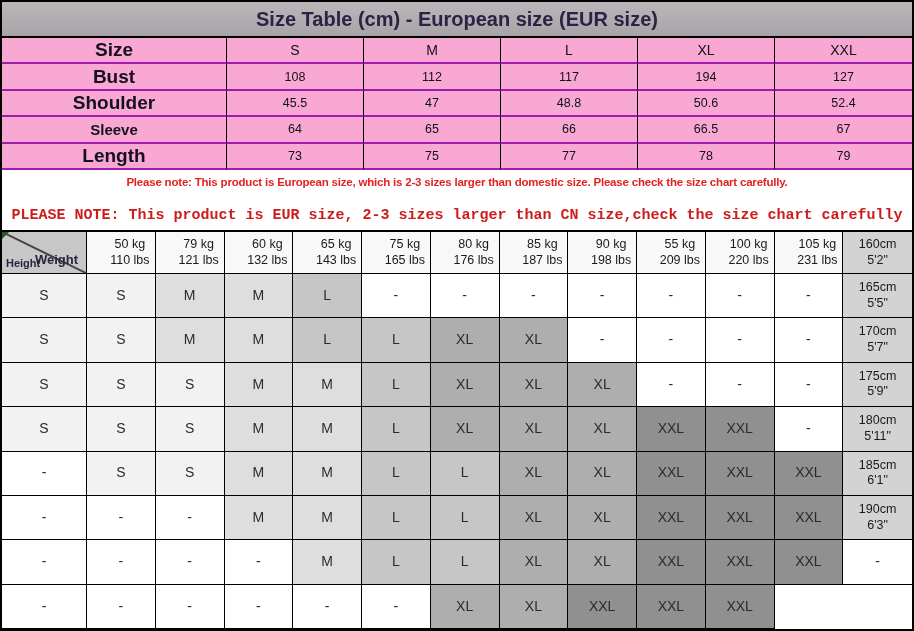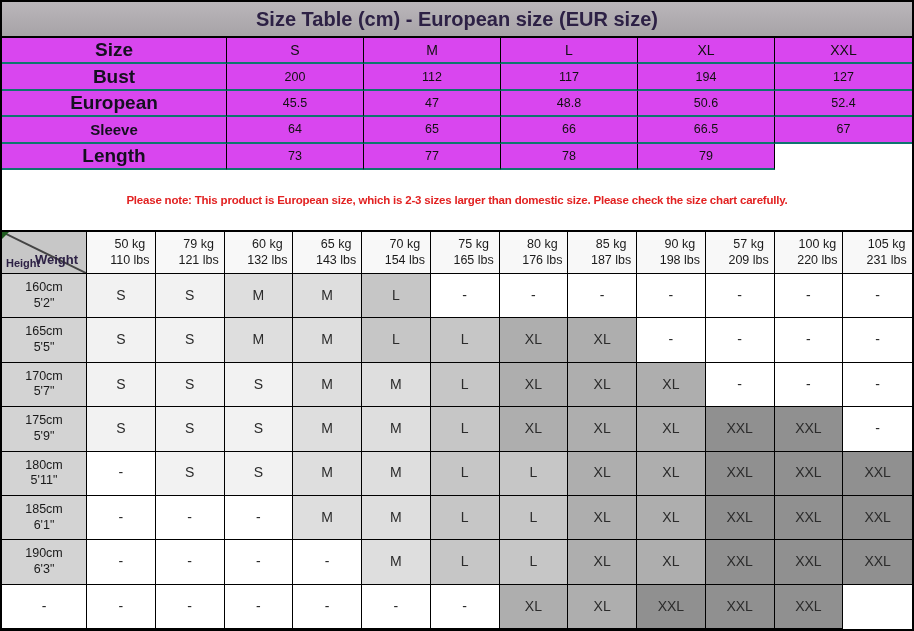--- a/index.html
+++ b/index.html
@@ -14,23 +14,23 @@
     display:flex; align-items:center; justify-content:center;
     border-bottom:2px solid #000;
   }
   
   .top-table{
     flex:0 0 132px; display:grid;
     grid-template-columns:225px repeat(5,1fr);
     grid-template-rows:repeat(5,1fr);
   }
   .tcell{
-    border-right:1px solid #000; border-bottom:2px solid #0f766e;
+    border-right:1px solid #000; border-bottom:2px solid #a21caf;
     display:flex; align-items:center; justify-content:center;
-    font-size:12.5px; color:#111; background:#d946ef;
+    font-size:12.5px; color:#111; background:#f9a8d4;
   }
   .tcell:nth-child(6n){ border-right:none; }
   .top-table .label{ font-weight:bold; font-size:19px; color:#14101f; border-right:1px solid #000; }
   .top-table .label-sleeve{ font-size:15px; }
   .top-table .colhead{ font-size:14px; }
   
   .notes{
     flex:0 0 62px; background:#fff; border-bottom:2px solid #000;
     display:flex; flex-direction:column; align-items:center; justify-content:center; gap:19px;
   }
@@ -85,46 +85,48 @@
   <div class="title-bar">Size Table (cm) - European size (EUR size)</div>
 
   <div class="top-table" id="topTable">
       <div class="tcell label label-size">Size</div>
       <div class="tcell colhead">S</div>
       <div class="tcell colhead">M</div>
       <div class="tcell colhead">L</div>
       <div class="tcell colhead">XL</div>
       <div class="tcell colhead">XXL</div>
       <div class="tcell label label-bust">Bust</div>
-      <div class="tcell val">200</div>
+      <div class="tcell val">108</div>
       <div class="tcell val">112</div>
       <div class="tcell val">117</div>
       <div class="tcell val">194</div>
       <div class="tcell val">127</div>
-      <div class="tcell label label-shoulder">European</div>
+      <div class="tcell label label-shoulder">Shoulder</div>
       <div class="tcell val">45.5</div>
       <div class="tcell val">47</div>
       <div class="tcell val">48.8</div>
       <div class="tcell val">50.6</div>
       <div class="tcell val">52.4</div>
       <div class="tcell label label-sleeve">Sleeve</div>
       <div class="tcell val">64</div>
       <div class="tcell val">65</div>
       <div class="tcell val">66</div>
       <div class="tcell val">66.5</div>
       <div class="tcell val">67</div>
       <div class="tcell label label-length">Length</div>
       <div class="tcell val">73</div>
+      <div class="tcell val">75</div>
       <div class="tcell val">77</div>
       <div class="tcell val">78</div>
       <div class="tcell val">79</div>
     </div>
 
   <div class="notes">
     <div class="note1">Please note: This product is European size, which is 2-3 sizes larger than domestic size. Please check the size chart carefully.</div>
+    <div class="note2">PLEASE NOTE: This product is EUR size, 2-3 sizes larger than CN size,check the size chart carefully</div>
   </div>
 
 
   <div class="bottom-table" id="bottomTable">
     <div class="corner">
       <svg class="diag" viewBox="0 0 100 100" preserveAspectRatio="none">
         <line x1="0" y1="0" x2="100" y2="100" stroke="#444" stroke-width="2" vector-effect="non-scaling-stroke"></line>
       </svg>
       <span class="corner-green"></span>
       <span class="w">Weight</span>
@@ -140,41 +142,37 @@
       </div>
       <div class="bcell whead">
         <div class="l1">60 kg</div>
         <div class="l2">132 lbs</div>
       </div>
       <div class="bcell whead">
         <div class="l1">65 kg</div>
         <div class="l2">143 lbs</div>
       </div>
       <div class="bcell whead">
-        <div class="l1">70 kg</div>
-        <div class="l2">154 lbs</div>
-      </div>
-      <div class="bcell whead">
         <div class="l1">75 kg</div>
         <div class="l2">165 lbs</div>
       </div>
       <div class="bcell whead">
         <div class="l1">80 kg</div>
         <div class="l2">176 lbs</div>
       </div>
       <div class="bcell whead">
         <div class="l1">85 kg</div>
         <div class="l2">187 lbs</div>
       </div>
       <div class="bcell whead">
         <div class="l1">90 kg</div>
         <div class="l2">198 lbs</div>
       </div>
       <div class="bcell whead">
-        <div class="l1">57 kg</div>
+        <div class="l1">55 kg</div>
         <div class="l2">209 lbs</div>
       </div>
       <div class="bcell whead">
         <div class="l1">100 kg</div>
         <div class="l2">220 lbs</div>
       </div>
       <div class="bcell whead">
         <div class="l1">105 kg</div>
         <div class="l2">231 lbs</div>
       </div>

